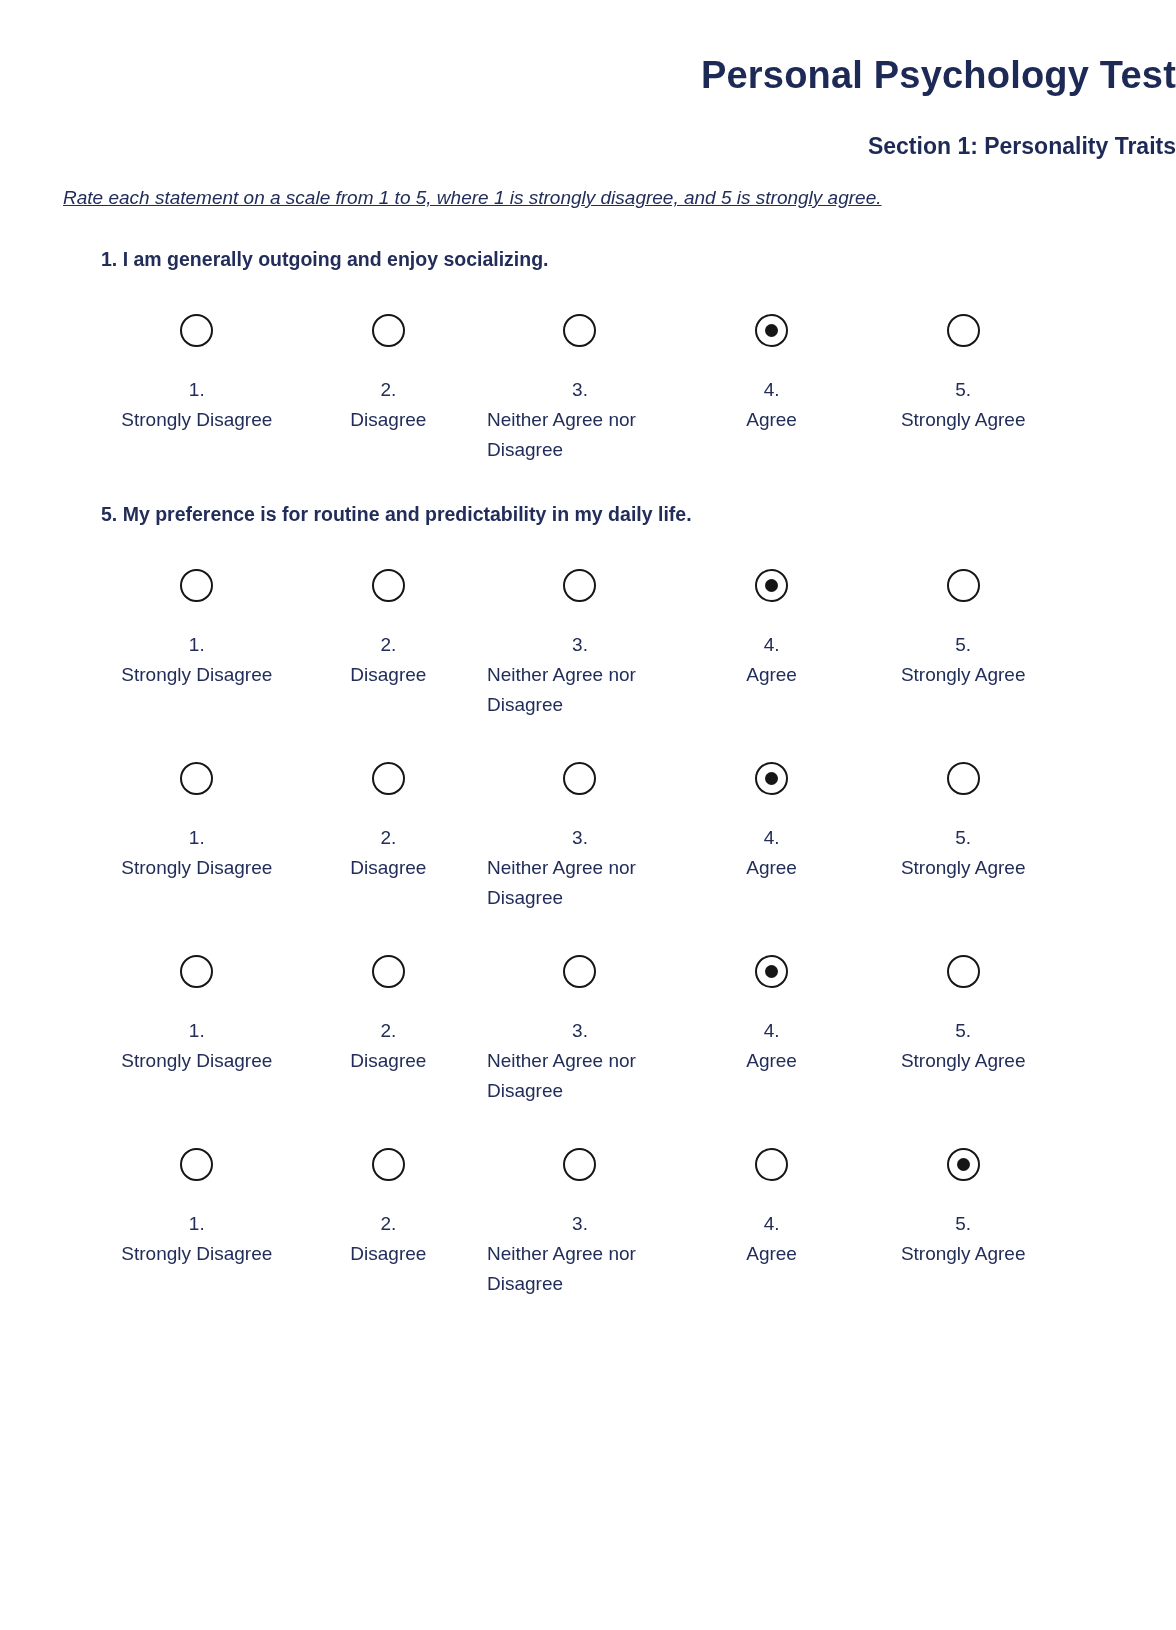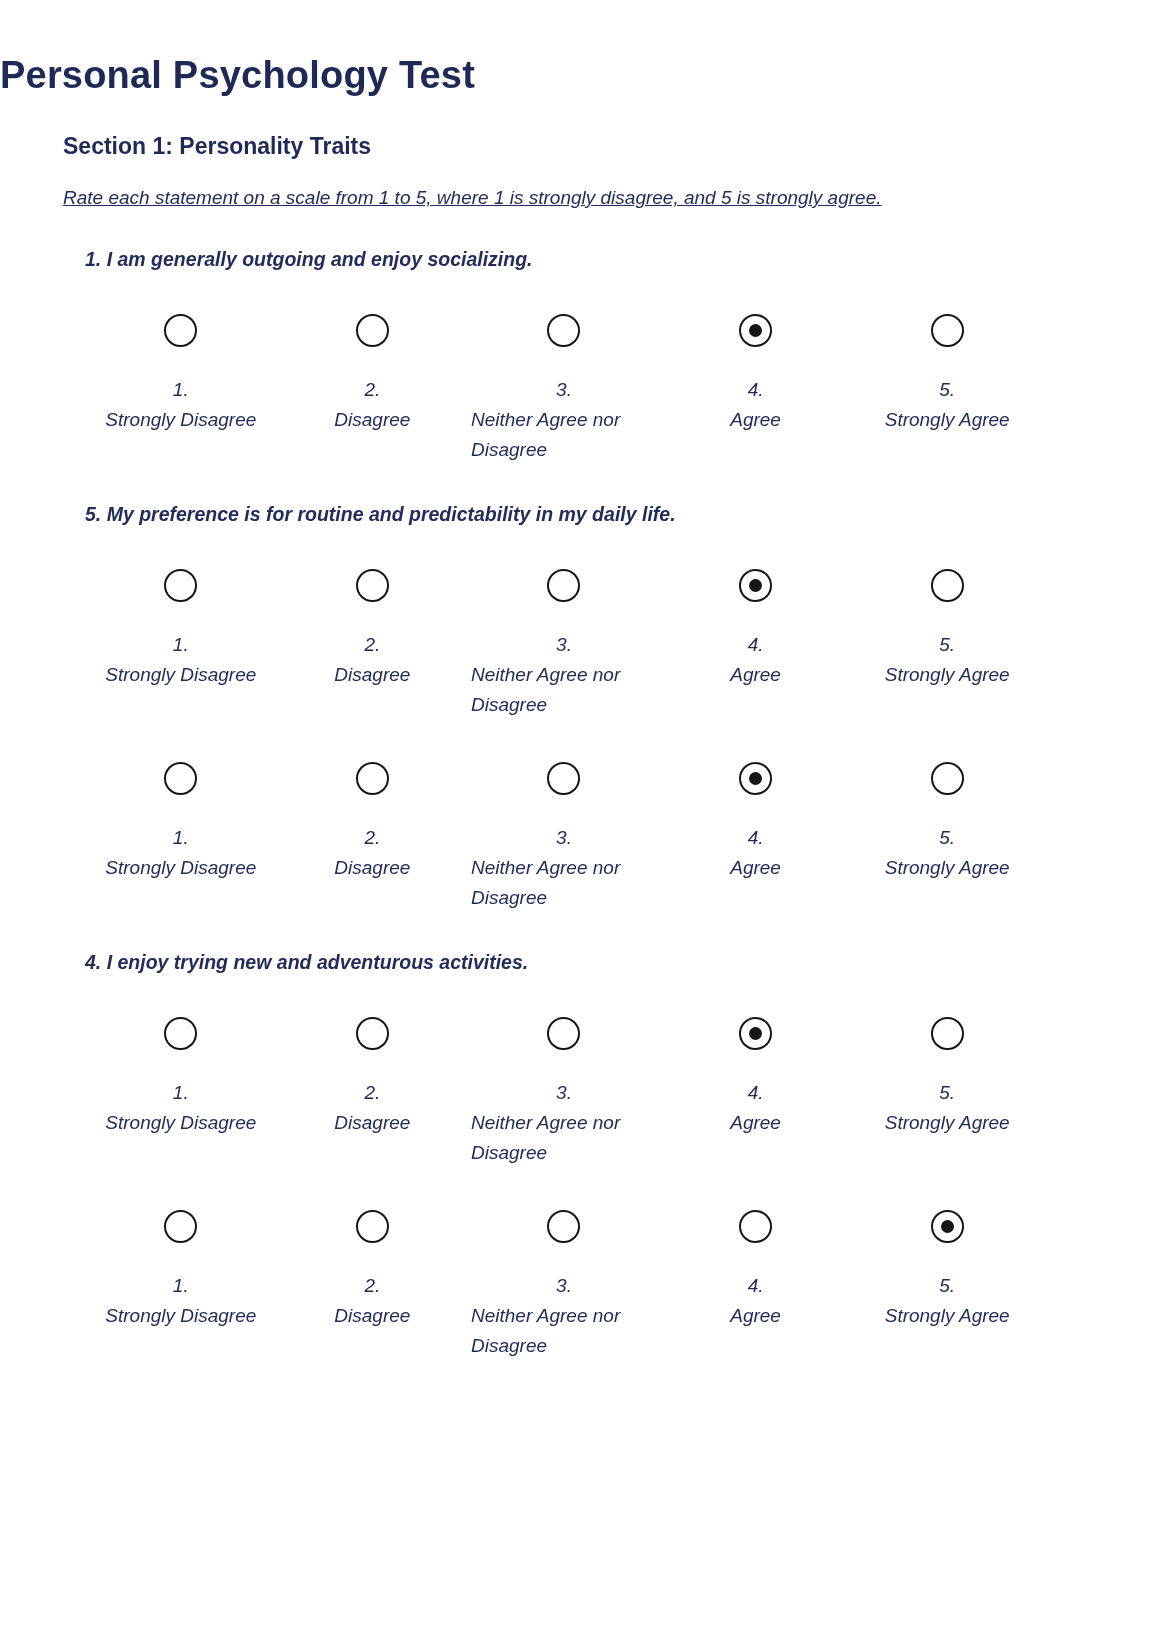--- a/index.html
+++ b/index.html
@@ -9,43 +9,44 @@
   }
   body {
     width: 1176px;
     height: 1630px;
     overflow: hidden;
     font-family: "Liberation Sans", sans-serif;
     color: #202b57;
   }
   .page-title {
     margin: 52px 0 0 0;
-    text-align: left;
+    text-align: right;
     font-size: 38px;
     line-height: 46px;
     font-weight: bold;
     color: #1e2a56;
     letter-spacing: 0.2px;
   }
   .section-heading {
     margin: 34px 0 0 63px;
     font-size: 23px;
     line-height: 28px;
     font-weight: bold;
     color: #1e2a56;
+    text-align: right;
   }
   .instructions {
     margin: 26px 63px 0 63px;
     font-size: 19px;
     line-height: 24px;
     font-style: italic;
     color: #222d59;
     text-decoration: underline;
   }
-  .question-block { margin: 0; font-style: italic; }
+  .question-block { margin: 16px; }
   .question-text {
     margin: 36px 63px 0 85px;
     font-size: 19.5px;
     line-height: 26px;
     font-weight: bold;
     color: #222d59;
   }
   .options-row {
     margin: 42px 0 0 85px;
     width: 958px;
@@ -216,21 +217,20 @@
         <span class="radio">
             <span class="dot"></span>
           </span>
         <span class="option-number">5.</span>
         <span class="option-label">Strongly Agree</span>
       </div>
     </div>
   </div>
 
   <div class="question-block">
-    <p class="question-text">4. I enjoy trying new and adventurous activities.</p>
     <div class="options-row">
       <div class="option-cell">
         <span class="radio">
             <span class="dot"></span>
           </span>
         <span class="option-number">1.</span>
         <span class="option-label">Strongly Disagree</span>
       </div>
       <div class="option-cell">
         <span class="radio">

